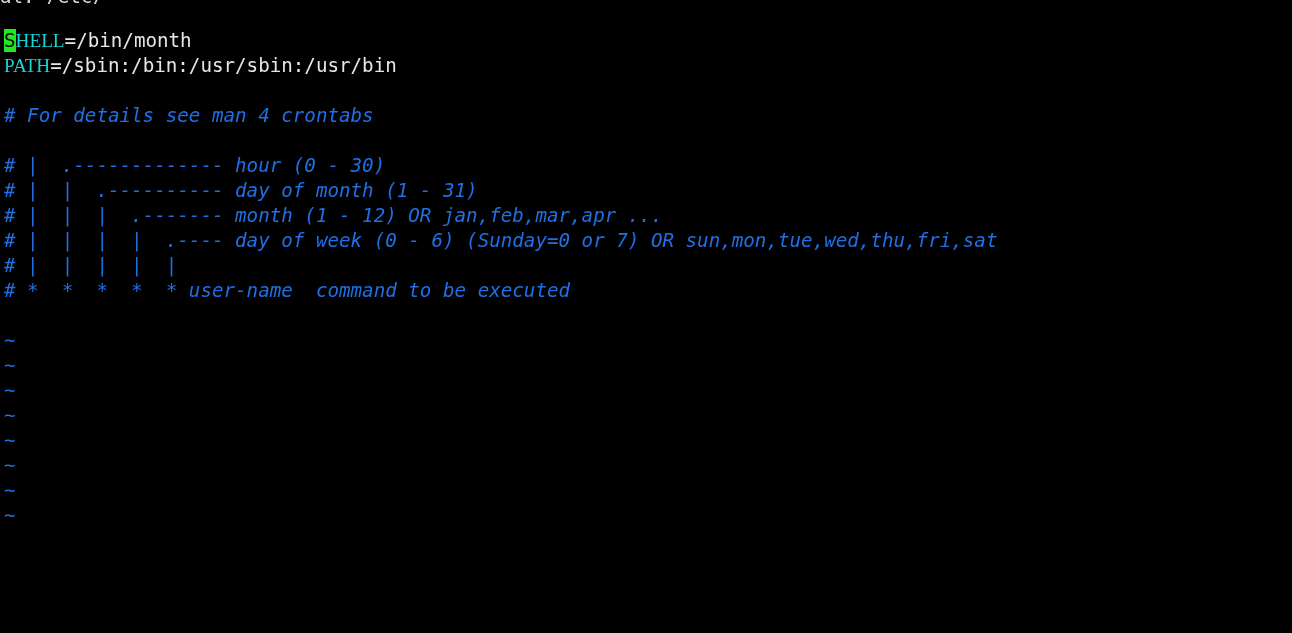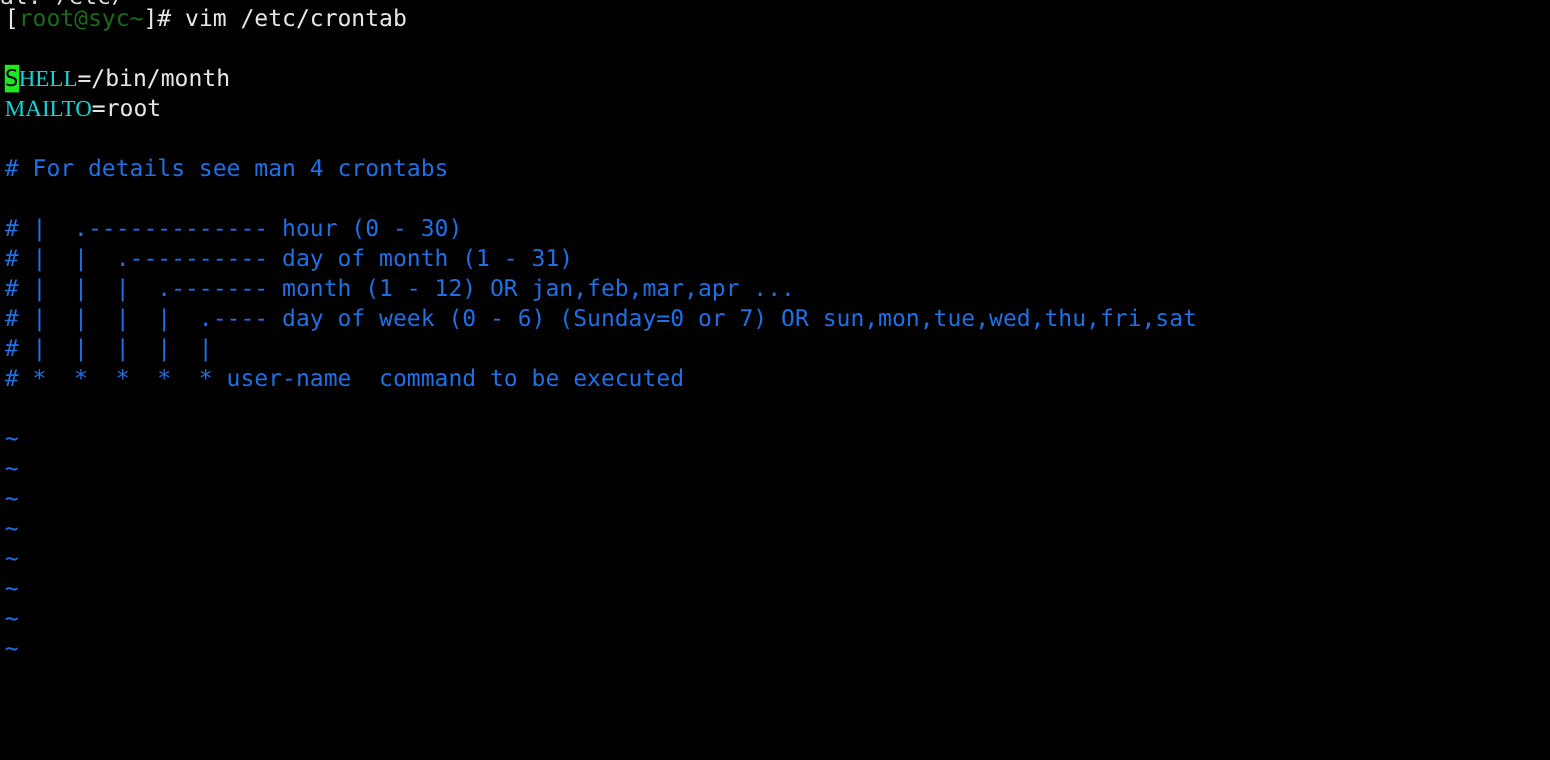--- a/index.html
+++ b/index.html
@@ -30,21 +30,21 @@
     height: 25px;
     white-space: pre;
     color: #ffffff;
   }
   .blank { height: 25px; }
 
   
   .c-white   { color: #e6e6e6; }
   .c-green   { color: #1a6b1a; }
   .c-cyan    { color: #14d4d4; font-family: Liberation Serif, serif; }
-  .c-blue    { color: #1f6fe5; }
+  .c-blue    { color: #1f6fe5; font-style: italic; }
   .c-cursor  {
     color: #000000;
     background: #22e822;
   }
 
   
   .top-remnant {
     position: absolute;
     left: 0;
     top: 0;
@@ -67,28 +67,27 @@
 <body>
 
 <div id="terminal">
 
   <div class="top-remnant">
     <span>al. /etc/</span>
   </div>
 
   <div class="screen">
 
-    <div class="line"><span class="c-white">[</span><span class="c-green">root@syc~</span><span class="c-white">]# </span><span class="c-white">vim /etc/crontab</span></div>
 
     <div class="blank"></div>
 
     <div class="line"><span class="c-cursor">S</span><span class="c-cyan">HELL</span><span class="c-white">=/bin/month</span></div>
 
+    <div class="line"><span class="c-cyan">PATH</span><span class="c-white">=/sbin:/bin:/usr/sbin:/usr/bin</span></div>
 
-    <div class="line"><span class="c-cyan">MAILTO</span><span class="c-white">=root</span></div>
 
     <div class="blank"></div>
 
     <div class="line c-blue"># For details see man 4 crontabs</div>
 
     <div class="blank"></div>
 
     <div class="line c-blue"># |  .------------- hour (0 - 30)</div>
     <div class="line c-blue"># |  |  .---------- day of month (1 - 31)</div>
     <div class="line c-blue"># |  |  |  .------- month (1 - 12) OR jan,feb,mar,apr ...</div>

